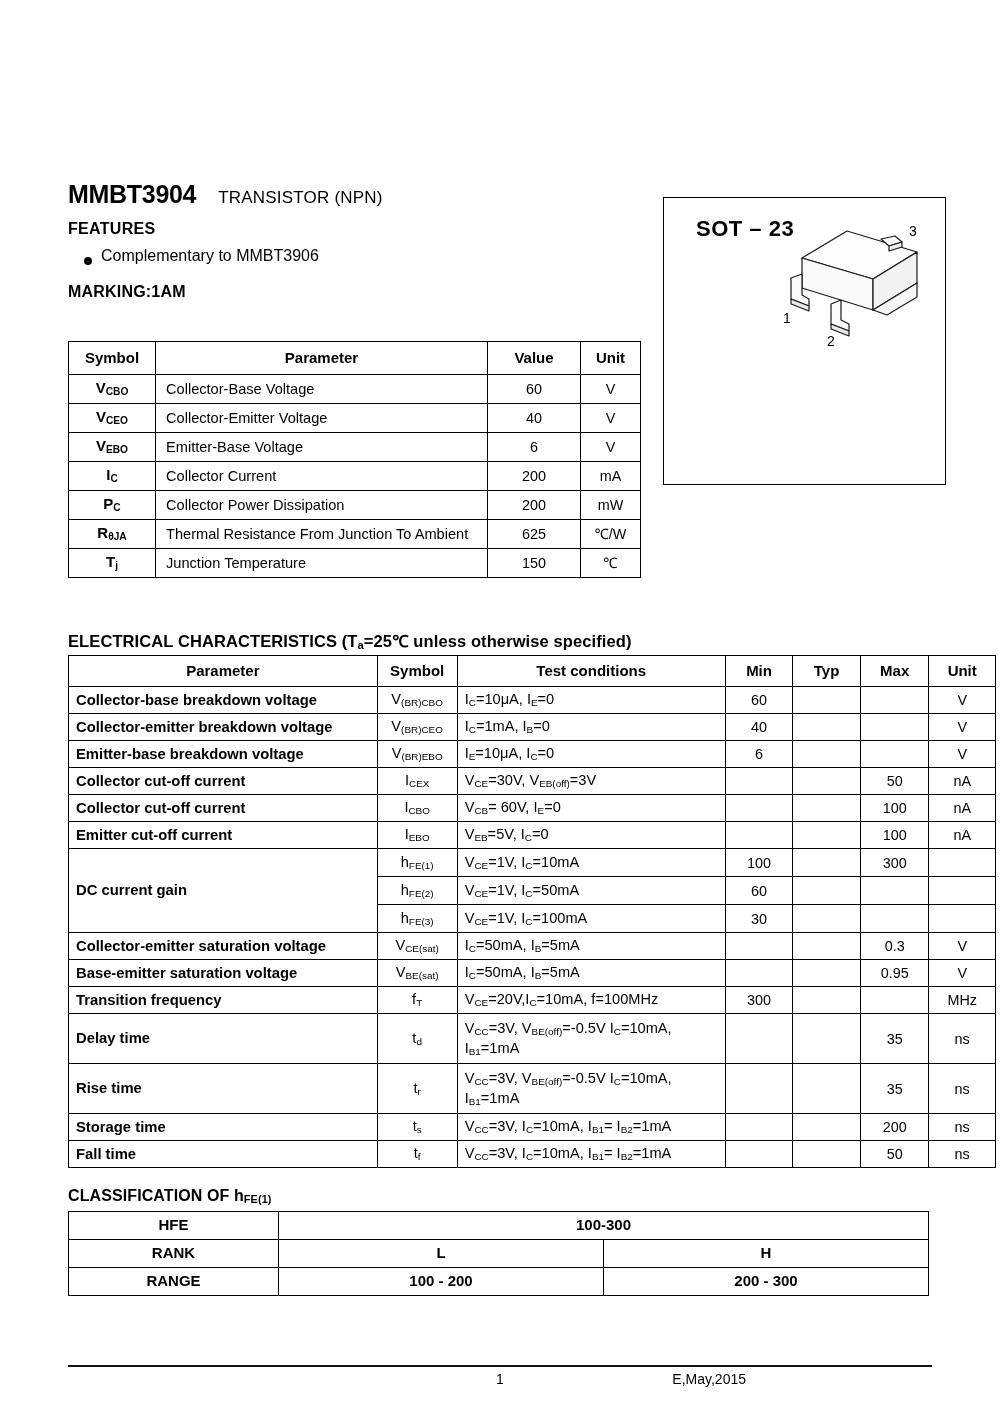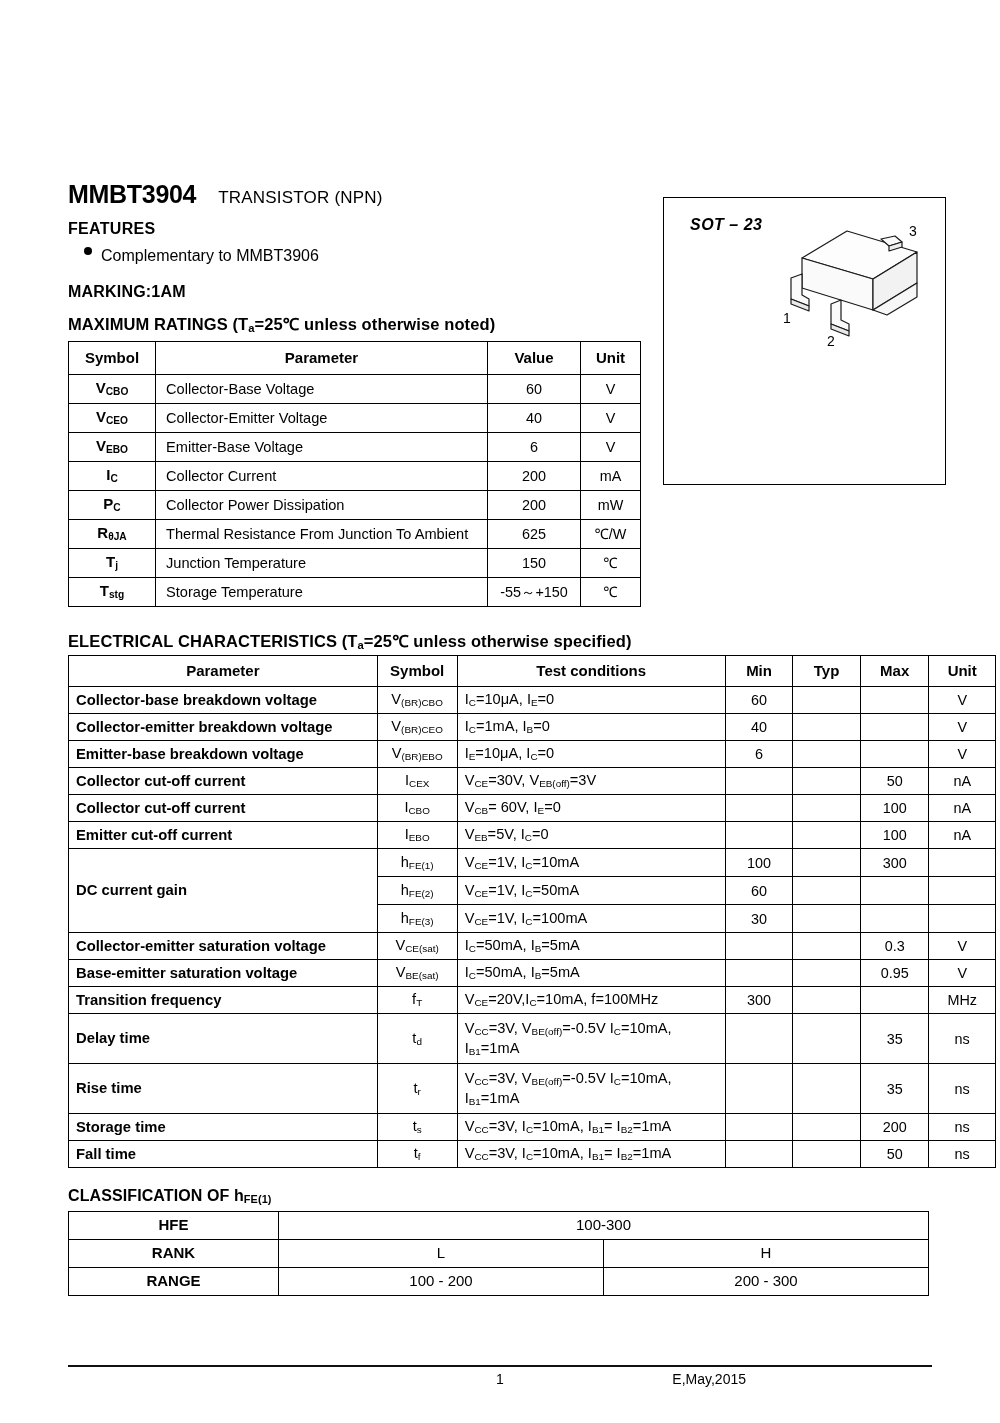--- a/index.html
+++ b/index.html
@@ -51,21 +51,21 @@
     font-size: 16px;
     font-weight: bold;
     letter-spacing: 0.3px;
   }
   .feature-row {
     position: absolute;
     left: 84px;
     top: 247px;
     font-size: 16px;
     display: flex;
-    align-items: flex-start;
+    align-items: flex-end;
     gap: 9px;
   }
   .bullet {
     display: inline-block;
     width: 8px;
     height: 8px;
     border-radius: 50%;
     background: #000;
   }
   .marking {
@@ -177,40 +177,39 @@
     top: 1211px;
     width: 860px;
     border: 1.6px solid #000;
   }
   #classif td {
     height: 27px;
     font-weight: bold;
     font-size: 15px;
     text-align: center;
   }
-  #classif td.val { font-weight: normal; }
+  #classif td.val { font-weight: bold; }
 
   
   .pkgbox {
     position: absolute;
     left: 663px;
     top: 197px;
     width: 281px;
     height: 286px;
     border: 1.6px solid #000;
     background: #fff;
   }
   .pkg-label {
     position: absolute;
-    left: 26px;
+    left: 32px;
     top: 18px;
-    font-size: 16px;
+    font-size: 22px;
     font-weight: bold;
     letter-spacing: 0.5px;
-    font-style: italic;
   }
   .pin-list {
     position: absolute;
     left: 25px;
     top: 160px;
     font-size: 14.5px;
     line-height: 2.0;
   }
   .pkg-svg {
     position: absolute;
@@ -254,23 +253,20 @@
 
   <div class="features-title">FEATURES</div>
 
   <div class="feature-row">
     <span class="bullet"></span>
     <span>Complementary to MMBT3906</span>
   </div>
 
   <div class="marking">MARKING:1AM</div>
 
-  <div class="maxratings-title">
-    <span>MAXIMUM RATINGS (T</span><sub>a</sub><span>=25℃ unless otherwise noted)</span>
-  </div>
 
   <div class="pkgbox">
     <div class="pkg-label">SOT – 23</div>
 
     <svg class="pkg-svg" width="160" height="130" viewBox="0 0 160 130">
       <g fill="none" stroke="#1a1a1a" stroke-width="1.2" stroke-linejoin="round">
 
         <path d="M33 42 L78 15 L148 36 L104 63 Z" fill="#fdfdfd"></path>
 
         <path d="M33 42 L33 72 L104 94 L104 63 Z" fill="#fafafa"></path>
@@ -346,26 +342,20 @@
         <tr>
           <td class="sym">R<span class="sb">θJA</span></td>
           <td class="param">Thermal Resistance From Junction To Ambient</td>
           <td>625</td>
           <td>℃/W</td>
         </tr>
         <tr>
           <td class="sym">T<span class="sb">j</span></td>
           <td class="param">Junction Temperature</td>
           <td>150</td>
-          <td>℃</td>
-        </tr>
-        <tr>
-          <td class="sym">T<span class="sb">stg</span></td>
-          <td class="param">Storage Temperature</td>
-          <td>-55～+150</td>
           <td>℃</td>
         </tr>
       </tbody>
   </table>
 
   <div class="elec-title">
     <span>ELECTRICAL CHARACTERISTICS (T</span><sub>a</sub><span>=25℃ unless otherwise specified)</span>
   </div>
 
   <table id="elec">

